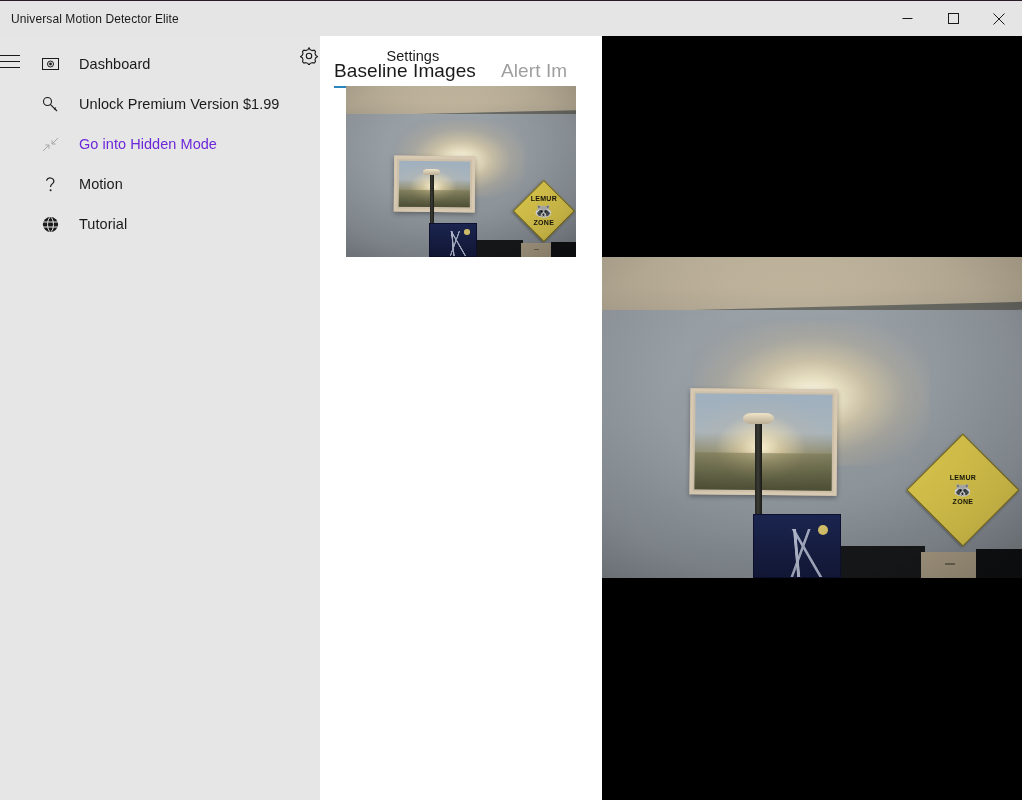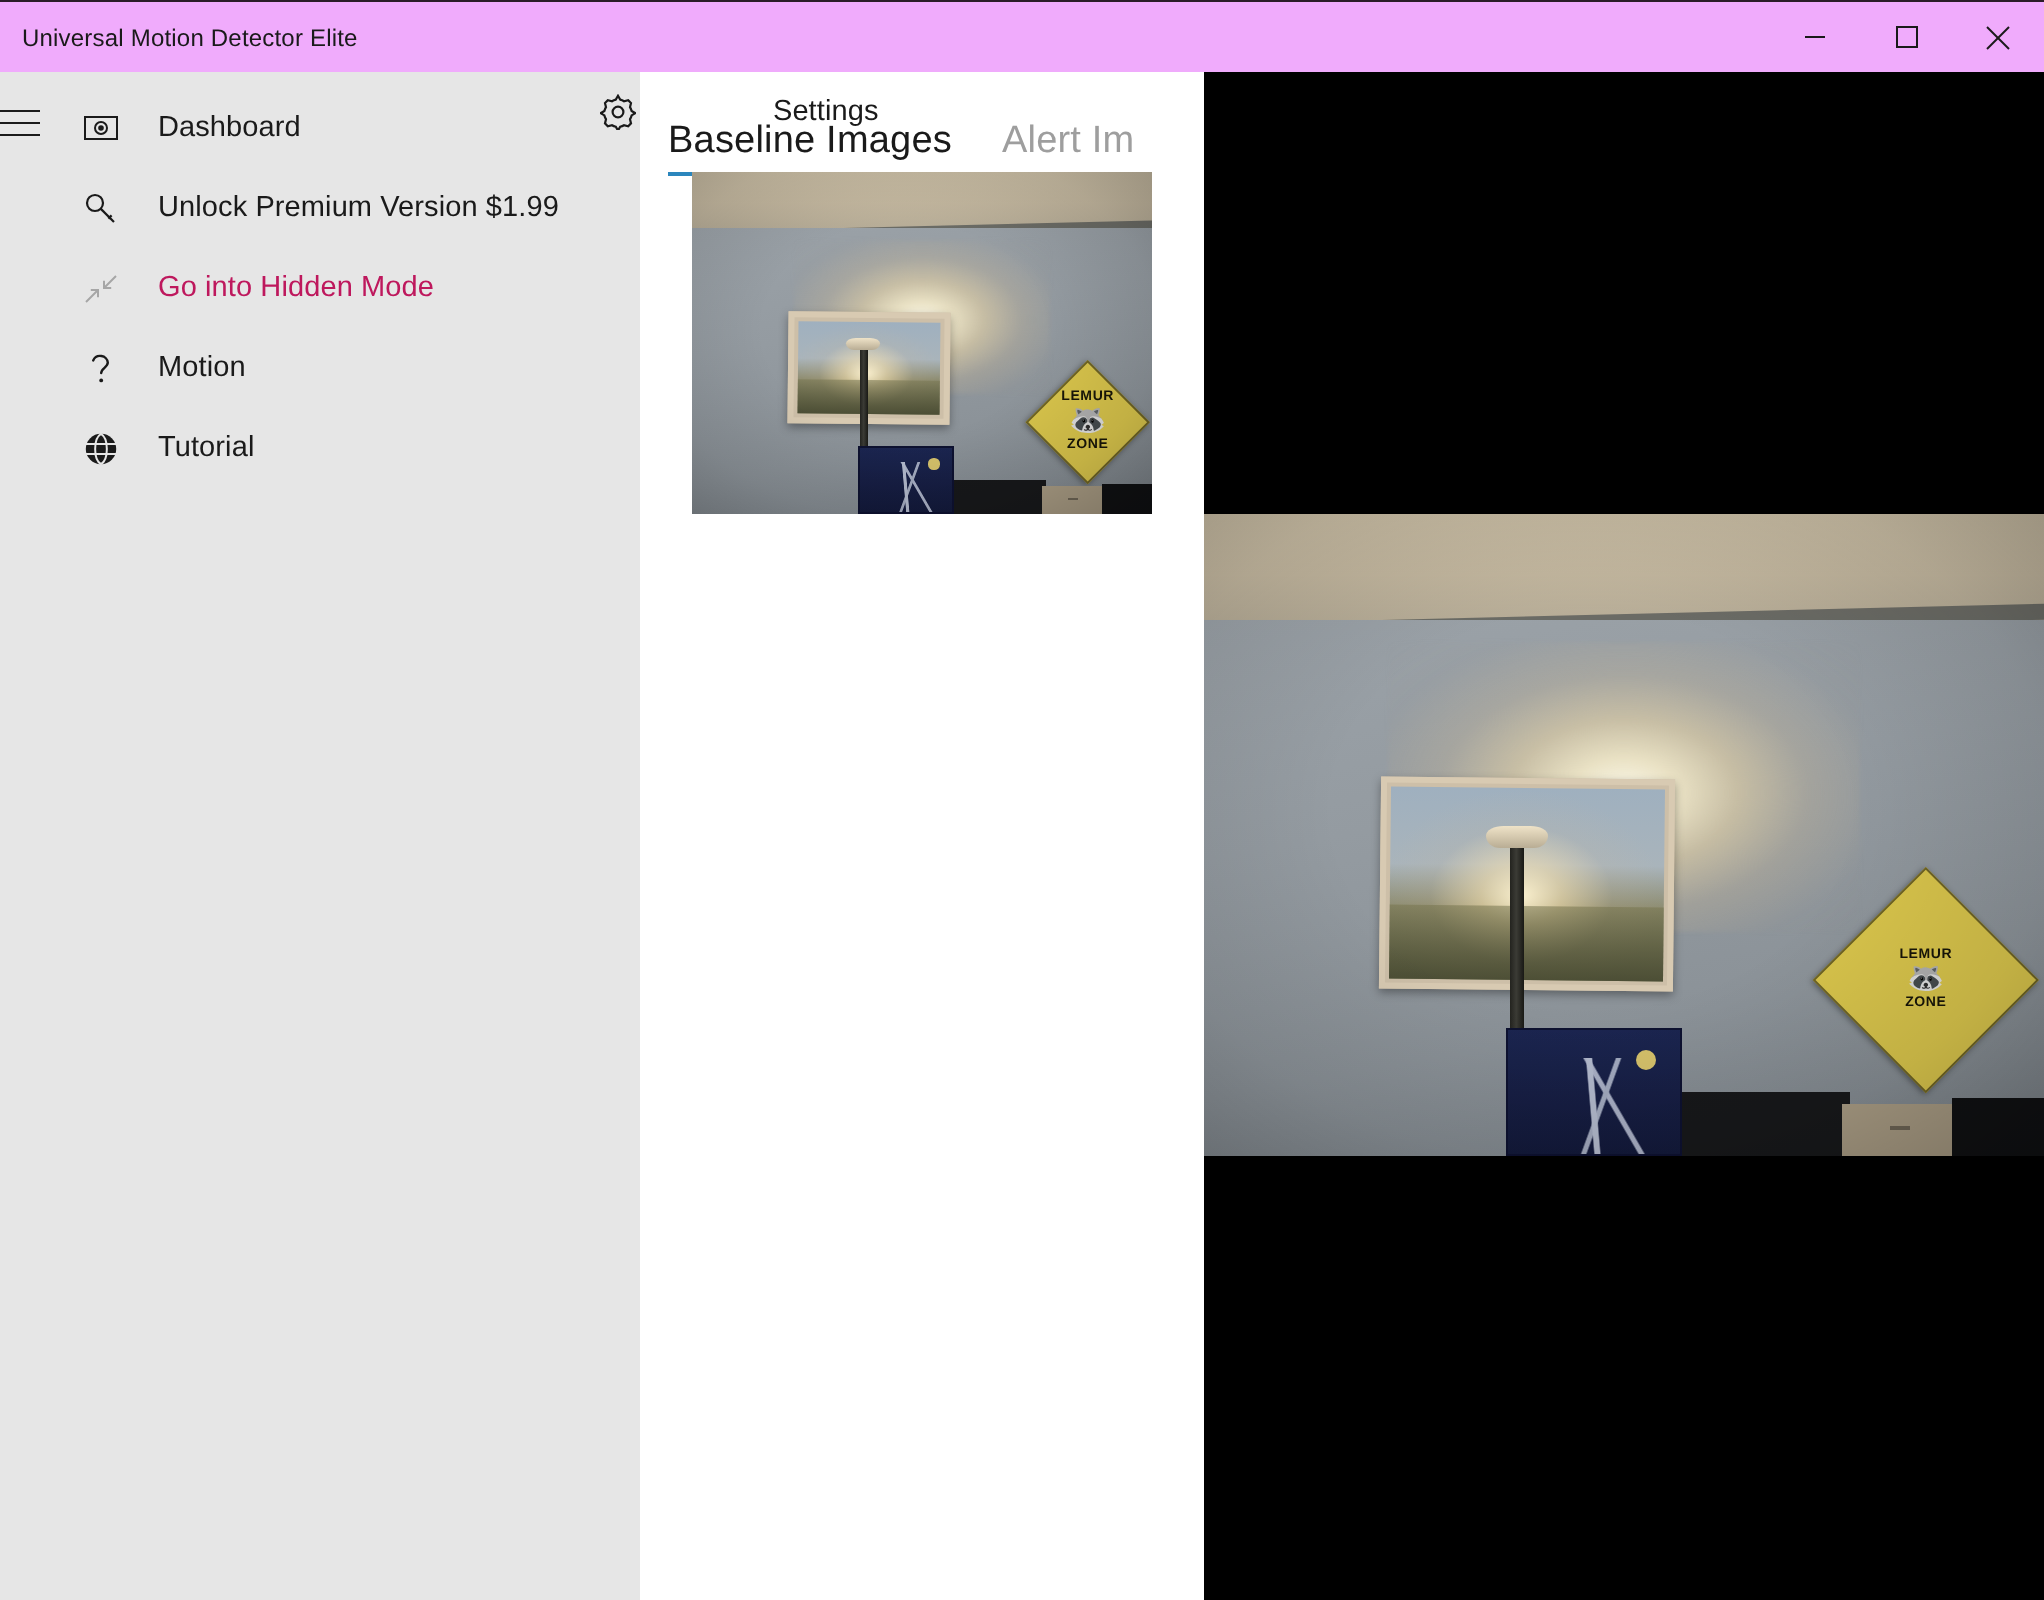--- a/index.html
+++ b/index.html
@@ -18,21 +18,21 @@
     height: 800px;
     background: #ffffff;
   }
 
   
   .titlebar {
     position: absolute;
     top: 0; left: 0;
     width: 1022px;
     height: 36px;
-    background: #f0abfc;
+    background: #e5e5e5;
     border-top: 1px solid #2b1c28;
     display: flex;
     align-items: center;
     z-index: 40;
   }
   .titlebar-text {
     font-size: 12px;
     color: #1a1a1a;
     padding-left: 11px;
     letter-spacing: 0.1px;
@@ -106,21 +106,21 @@
     color: #1a1a1a;
   }
   .nav-icon svg { display: block; }
   .nav-label {
     font-size: 14.5px;
     color: #1a1a1a;
     padding-left: 11px;
     white-space: nowrap;
     letter-spacing: 0.05px;
   }
-  .nav-item.disabled .nav-label { color: #be185d; }
+  .nav-item.disabled .nav-label { color: #6d28d9; }
   .nav-item.disabled .nav-icon { color: #a6a6a6; }
 
   .nav-spacer { flex: 1; }
 
   .nav-bottom { margin-bottom: 5px; gap: 48px; }
 
   
   .content {
     position: absolute;
     top: 36px; left: 320px;

